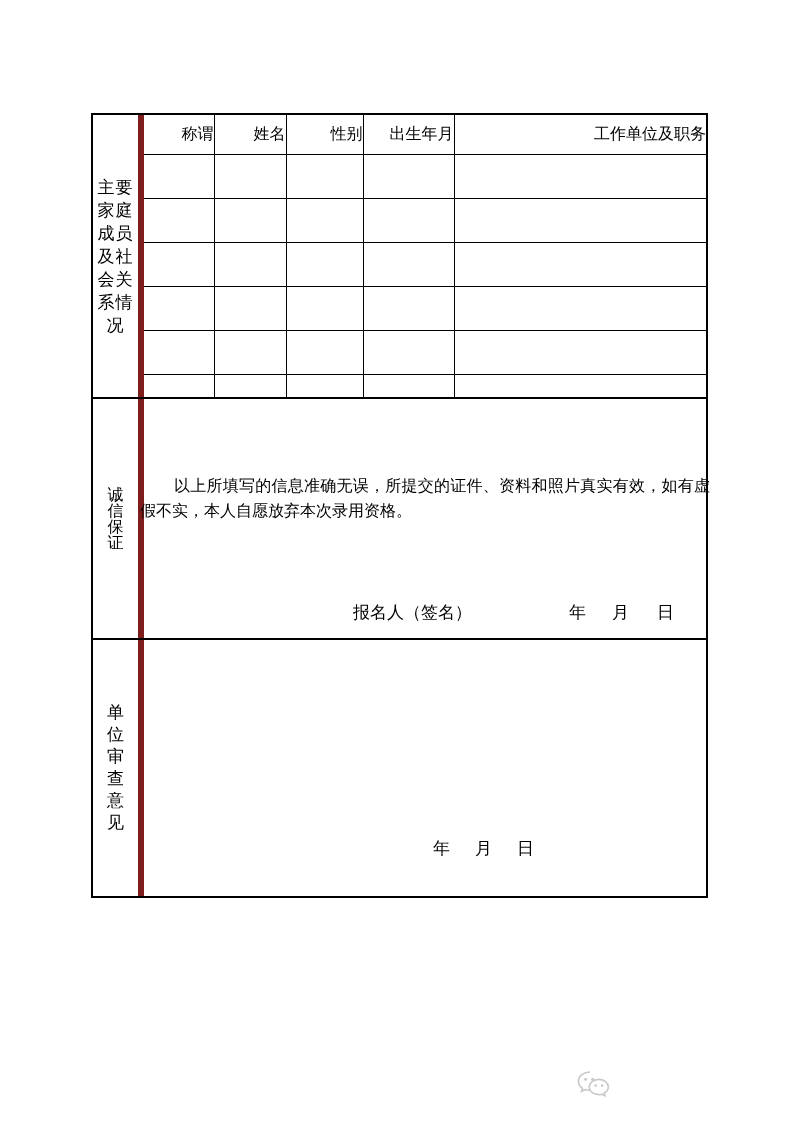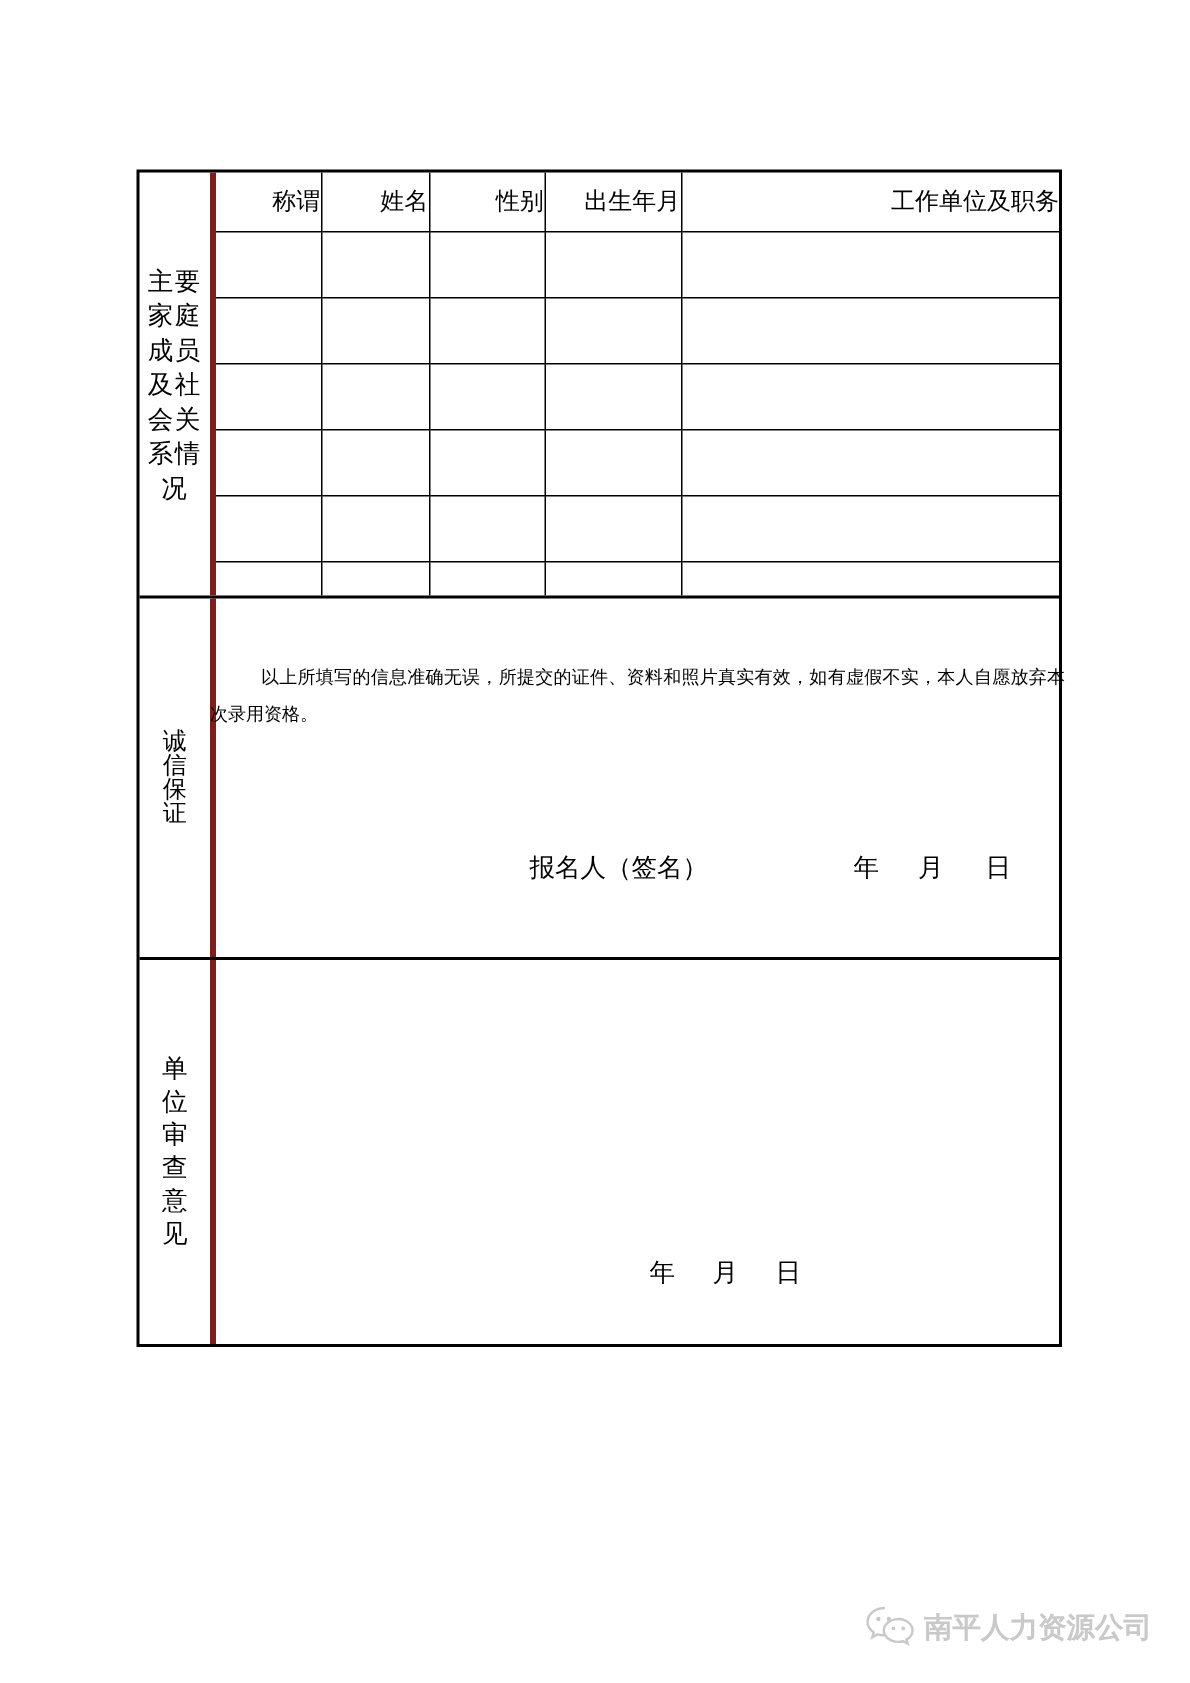--- a/index.html
+++ b/index.html
@@ -10,21 +10,21 @@
     color:#000;
   }
   .form {
     position:absolute; left:91px; top:113px; width:617px; height:785px;
     border:2px solid #000;
     display:flex; flex-direction:column;
   }
   .section { display:flex; border-bottom:2px solid #000; }
   .section:last-child { border-bottom:none; }
   .label-col {
-    width:51px; min-width:51px; border-right:4px solid #7f1d1d;
+    width:51px; min-width:51px; border-right:6px solid #7f1d1d;
     display:flex; flex-direction:column; align-items:center; justify-content:center;
     text-align:center;
   }
   .content { flex:1; position:relative; overflow:visible; }
 
   
   .sec-family { height:284px; }
   .fam-label div { font-size:17px; line-height:23px; letter-spacing:1px; }
   table.fam { border-collapse:collapse; width:100%; height:100%; table-layout:fixed; }
   table.fam th, table.fam td { border:1px solid #000; font-weight:normal; }
@@ -34,22 +34,22 @@
   table.fam tr:last-child td { border-bottom:none; }
   table.fam tr.hdr { height:39px; }
   table.fam th { font-size:16px; text-align:right; vertical-align:middle; }
   col.c0 { width:70px; } col.c1 { width:72px; } col.c2 { width:77px; }
   col.c3 { width:91px; } col.c4 { width:auto; }
 
   
   .sec-pledge { height:241px; }
   .pledge-label div { font-size:16px; line-height:16px; }
   .pledge-text {
-    margin:40px 0 0 -4px; width:570px;
-    font-size:12px; line-height:25px; text-indent:34px;
+    margin:74px 0 0 -4px; width:570px;
+    font-size:16px; line-height:25px; text-indent:34px;
     text-align:justify;
   }
   .sign-row {
     display:flex; margin:78px 0 0 209px; font-size:17px; white-space:nowrap;
   }
   .sign-row .yr { margin-left:97px; }
   .sign-row .mo { margin-left:26px; }
   .sign-row .dy { margin-left:28px; }
 
   
@@ -196,14 +196,13 @@
       <path d="M13 2 C6.4 2 1.4 6.1 1.4 11.2 c0 2.9 1.6 5.4 4.1 7.1 l-1 3.2 3.6-1.9 c1.2 0.35 2.5 0.55 3.9 0.55 0.5 0 1 -0.03 1.5 -0.08"></path>
       <path d="M21.8 9.4 c-5.3 0-9.6 3.4-9.6 7.6 0 4.2 4.3 7.6 9.6 7.6 1.1 0 2.2-0.15 3.2-0.43 l3.1 1.6-0.85-2.7 c2.5-1.4 4.1-3.6 4.1-6.1 0-4.2-4.3-7.6-9.55-7.6z"></path>
     </g>
     <g fill="#c9c9c9">
       <circle cx="8.6" cy="9.3" r="1.5"></circle>
       <circle cx="15.6" cy="9.3" r="1.5"></circle>
       <circle cx="18.6" cy="15.6" r="1.25"></circle>
       <circle cx="25.2" cy="15.6" r="1.25"></circle>
     </g>
   </svg>
-  <span>南平人力资源公司</span>
 </div>
 
 </body></html>

